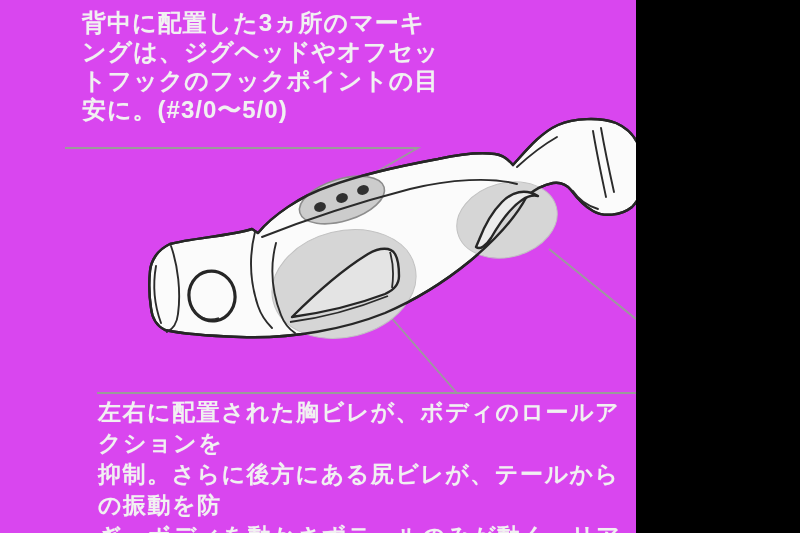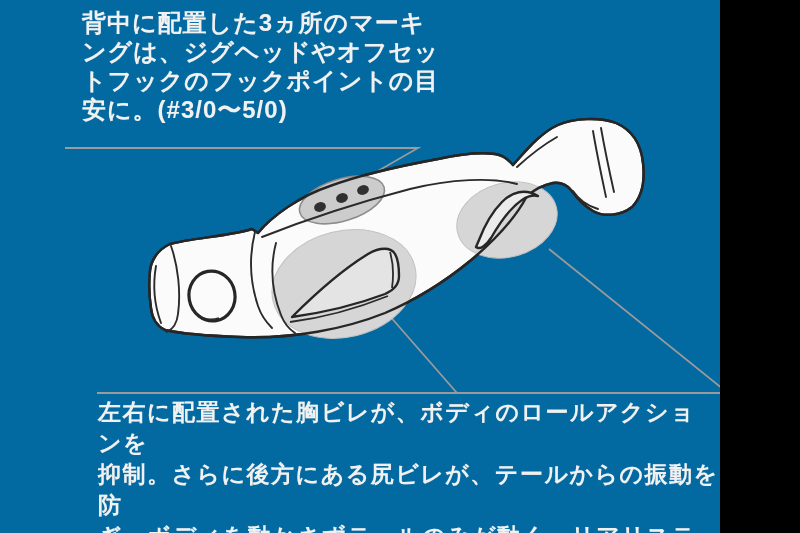--- a/index.html
+++ b/index.html
@@ -1,18 +1,18 @@
 <!DOCTYPE html>
 <html><head>
 <meta charset="utf-8">
 <style>
   html,body{margin:0;padding:0;background:#000;}
   .stage{
-    position:relative;width:720px;height:533px;overflow:hidden;
-    background:#0369a1;
+    position:relative;width:636px;height:533px;overflow:hidden;
+    background:#d946ef;
     font-family:"Liberation Sans",sans-serif;
   }
   .stage svg{position:absolute;left:0;top:0;}
   .note{
     position:absolute;color:#f1f1f1;font-weight:600;
     white-space:pre-line;
     font-family:"Liberation Sans",sans-serif;
     text-shadow:0 0 1px rgba(255,255,255,.25);
   }
   .note.top{left:82px;top:8px;font-size:24px;line-height:29px;letter-spacing:1px;}

